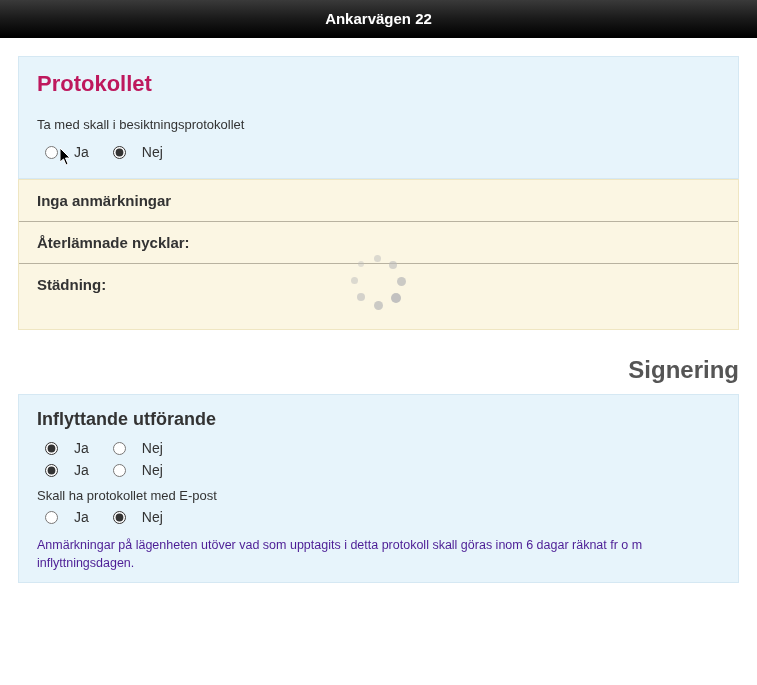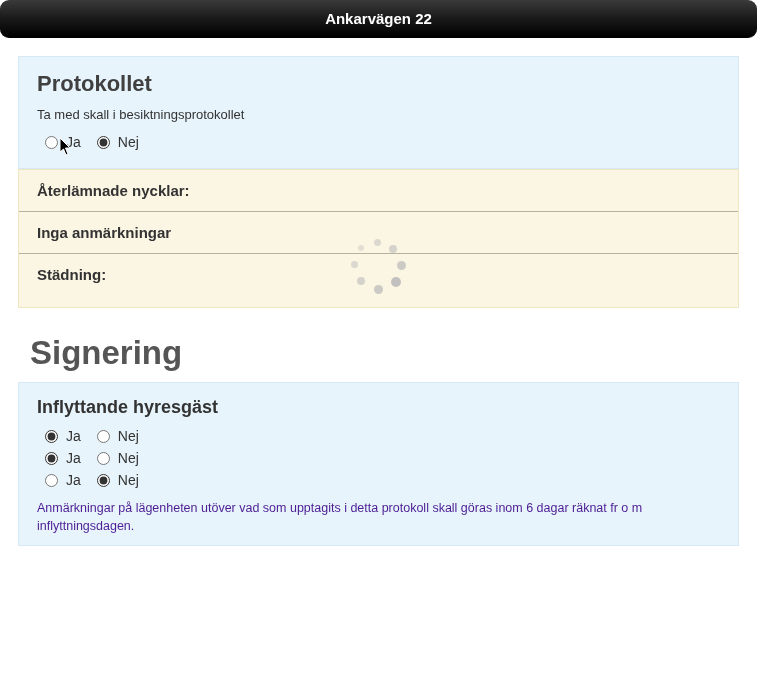--- a/index.html
+++ b/index.html
@@ -11,21 +11,20 @@
       width: 757px;
     }
     .header {
       background: linear-gradient(to bottom, #3a3a3a 0%, #1a1a1a 50%, #000000 100%);
       color: #fff;
       text-align: center;
       padding: 10px 0;
       font-weight: bold;
       font-size: 15px;
       border-bottom: 1px solid #000;
-      border-radius: 9px;
     }
     .truncated-row {
       padding: 2px 30px 4px 30px;
       font-size: 13px;
       color: #333;
       overflow: hidden;
       height: 12px;
     }
     .section-blue {
       background: #e7f4fb;
@@ -35,32 +34,32 @@
     }
     .section-cream {
       background: #fbf6e3;
       border: 1px solid #efe6c2;
       margin: 0 18px;
       padding: 0;
     }
     .block-title {
       font-size: 22px;
       font-weight: bold;
-      color: #404040;
-      margin-bottom: 10px;
+      color: #be185d;
+      margin-bottom: 20px;
     }
     .block-subtext {
       font-size: 13px;
       color: #333;
       margin-bottom: 12px;
     }
     .radio-row {
       display: flex;
       align-items: center;
-      gap: 6px;
+      gap: 14px;
       margin: 6px 0 0 8px;
     }
     .radio-row label {
       margin-right: 10px;
       font-size: 14px;
     }
     .radio-row input[type="radio"] {
       margin-right: 2px;
       accent-color: #333;
     }
@@ -74,27 +73,28 @@
       pointer-events: none;
     }
     .cream-row {
       padding: 12px 18px;
       font-weight: bold;
       font-size: 15px;
       border-bottom: 1px solid #b8b2a0;
     }
     .cream-row:last-child {
       border-bottom: none;
-      padding-bottom: 24px;
+      padding-bottom: 36px;
     }
     .page-section-title {
-      font-size: 33px;
+      font-size: 24px;
       font-weight: bold;
       color: #555;
       margin: 26px 18px 10px 30px;
+      text-align: right;
     }
     .section-blue2 {
       background: #e7f4fb;
       border: 1px solid #d5e8f3;
       margin: 6px 18px 0 18px;
       padding: 14px 18px 10px 18px;
     }
     .sub-title {
       font-size: 18px;
       font-weight: bold;
@@ -152,44 +152,45 @@
       <label for="prot-ja">Ja</label>
       <input type="radio" name="prot" id="prot-nej" checked="" style="">
       <label for="prot-nej">Nej</label>
       <svg class="cursor" width="16" height="20" viewBox="0 0 16 20">
         <path d="M0,0 L0,14 L3.5,11 L6,17 L8,16 L5.5,10 L10,10 Z" fill="#000" stroke="#fff" stroke-width="1"></path>
       </svg>
     </div>
   </div>
 
   <div class="section-cream">
+    <div class="cream-row">Inga anmärkningar</div>
     <div class="cream-row">Återlämnade nycklar:</div>
-    <div class="cream-row">Inga anmärkningar</div>
     <div class="cream-row">Städning:</div>
   </div>
 
   <div class="page-section-title">Signering</div>
 
   <div class="section-blue2">
-    <div class="sub-title">Inflyttande hyresgäst</div>
+    <div class="sub-title">Inflyttande utförande</div>
 
     <div class="radio-row">
       <input type="radio" name="q1" id="q1-ja" checked="" style="">
       <label for="q1-ja">Ja</label>
       <input type="radio" name="q1" id="q1-nej" style="">
       <label for="q1-nej">Nej</label>
     </div>
 
     <div class="radio-row">
       <input type="radio" name="q2" id="q2-ja" checked="" style="">
       <label for="q2-ja">Ja</label>
       <input type="radio" name="q2" id="q2-nej" style="">
       <label for="q2-nej">Nej</label>
     </div>
 
+    <div class="question">Skall ha protokollet med E-post</div>
     <div class="radio-row">
       <input type="radio" name="q3" id="q3-ja" style="">
       <label for="q3-ja">Ja</label>
       <input type="radio" name="q3" id="q3-nej" checked="" style="">
       <label for="q3-nej">Nej</label>
     </div>
 
     <div class="footnote">Anmärkningar på lägenheten utöver vad som upptagits i detta protokoll skall göras inom 6 dagar räknat fr o m inflyttningsdagen.</div>
   </div>
 

